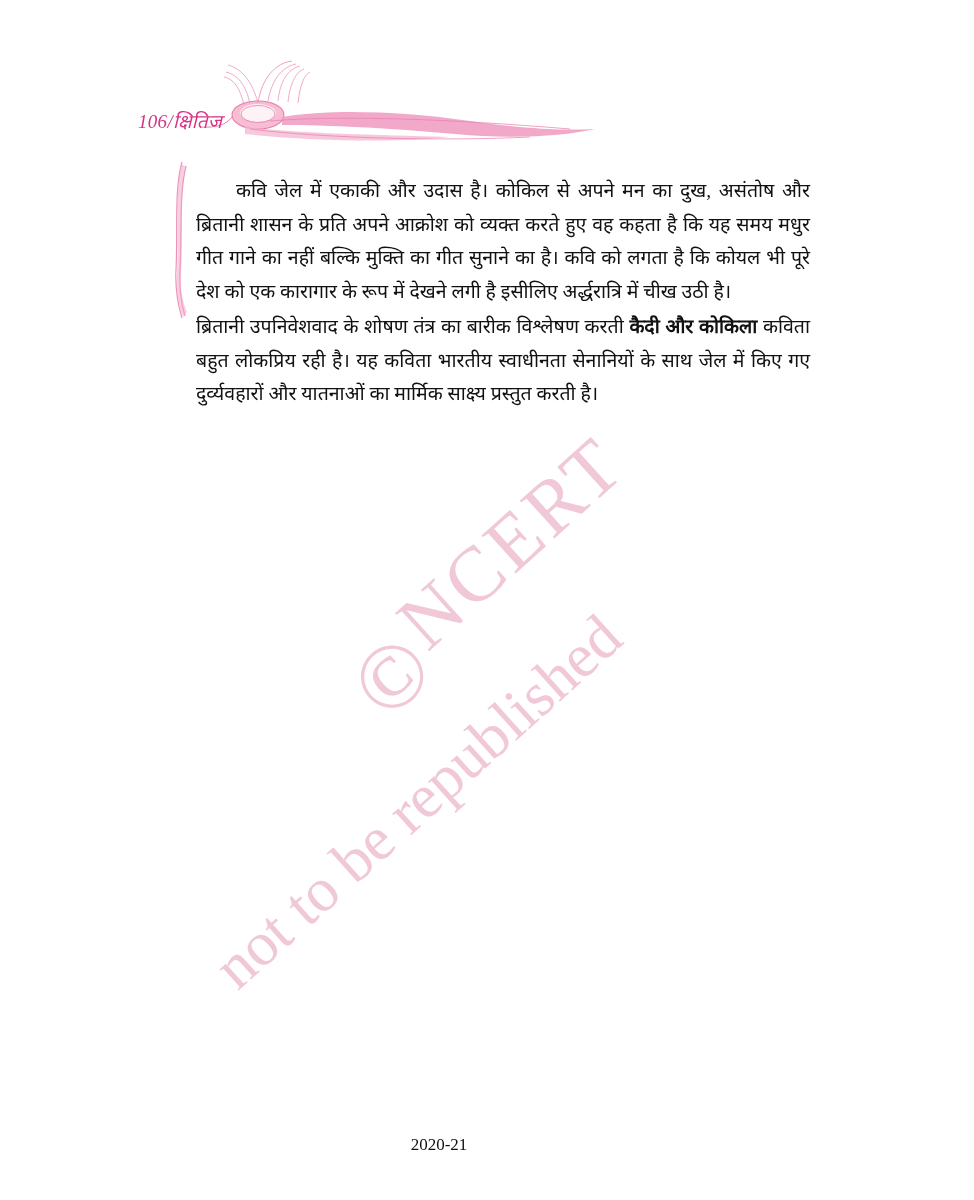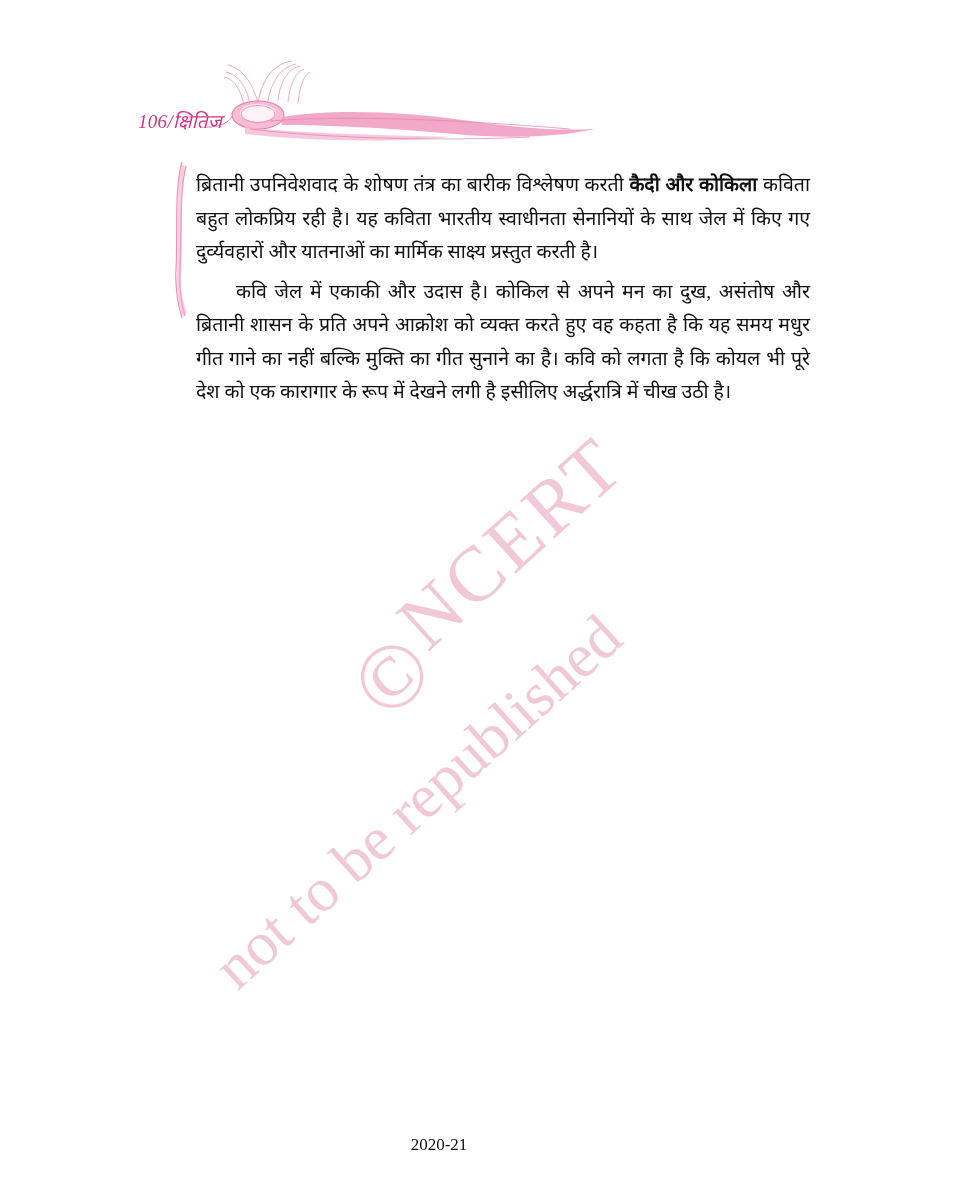--- a/index.html
+++ b/index.html
@@ -178,25 +178,25 @@
     <g stroke="#e87fae" fill="none" stroke-width="1.2" opacity="0.85">
       <path d="M14 2 C6 30, 10 70, 8 110 C7 130, 10 145, 14 158"></path>
       <path d="M18 6 C11 34, 14 72, 12 112 C11 132, 14 146, 17 156"></path>
     </g>
     <g fill="#f3a6c8" opacity="0.55">
       <path d="M13 4 C7 34, 11 74, 9 114 C8 132, 11 146, 15 157 L19 152 C14 140, 12 128, 13 112 C15 74, 12 34, 17 6 Z"></path>
     </g>
   </svg>
 
   <div class="content">
+    <p class="para indent">
+      <span>कवि जेल में एकाकी और उदास है। कोकिल से अपने मन का दुख, असंतोष और ब्रितानी शासन के प्रति अपने आक्रोश को व्यक्त करते हुए वह कहता है कि यह समय मधुर गीत गाने का नहीं बल्कि मुक्ति का गीत सुनाने का है। कवि को लगता है कि कोयल भी पूरे देश को एक कारागार के रूप में देखने लगी है इसीलिए अर्द्धरात्रि में चीख उठी है।</span>
+    </p>
     <p class="para">
       <span>ब्रितानी उपनिवेशवाद के शोषण तंत्र का बारीक विश्लेषण करती </span><b>कैदी और कोकिला</b><span> कविता बहुत लोकप्रिय रही है। यह कविता भारतीय स्वाधीनता सेनानियों के साथ जेल में किए गए दुर्व्यवहारों और यातनाओं का मार्मिक साक्ष्य प्रस्तुत करती है।</span>
-    </p>
-    <p class="para indent">
-      <span>कवि जेल में एकाकी और उदास है। कोकिल से अपने मन का दुख, असंतोष और ब्रितानी शासन के प्रति अपने आक्रोश को व्यक्त करते हुए वह कहता है कि यह समय मधुर गीत गाने का नहीं बल्कि मुक्ति का गीत सुनाने का है। कवि को लगता है कि कोयल भी पूरे देश को एक कारागार के रूप में देखने लगी है इसीलिए अर्द्धरात्रि में चीख उठी है।</span>
     </p>
   </div>
 
   <div class="watermark">
     <div class="wm-text wm-copy">©</div>
     <div class="wm-text wm-ncert">NCERT</div>
     <div class="wm-text wm-line2">not to be republished</div>
   </div>
 
   <div class="footer">2020-21</div>

